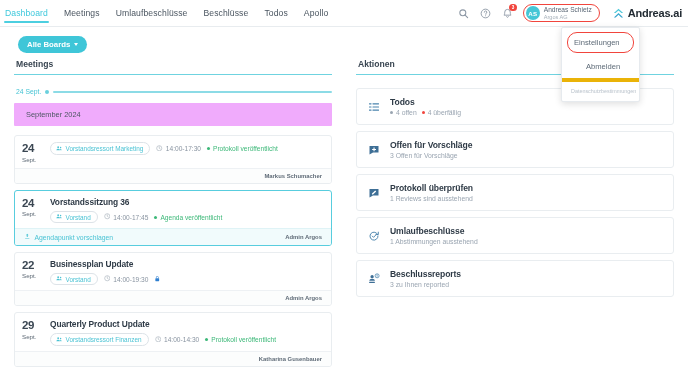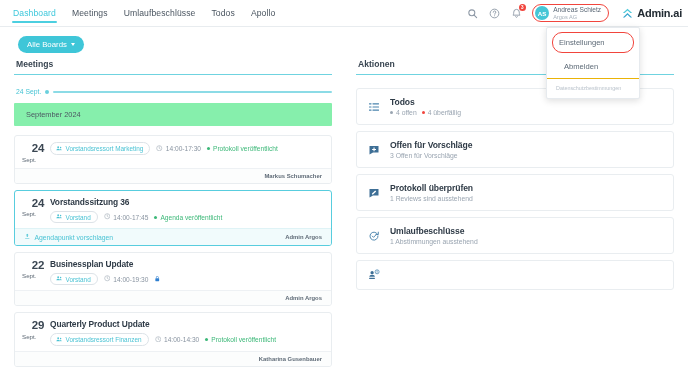--- a/index.html
+++ b/index.html
@@ -10,21 +10,21 @@
     color: #3c4858;
     overflow: hidden;
   }
   .app { position: relative; width: 688px; height: 368px; background: #fff; }
 
   
   .topbar {
     height: 27px; width: 100%;
     display: flex; align-items: center;
     border-bottom: 1px solid #e8ecef;
-    padding: 0 6px 0 12px;
+    padding: 0 6px 0 4px;
     background: #fff;
     position: relative; z-index: 5;
   }
   .nav { display: flex; align-items: center; gap: 14px; height: 100%; }
   .nav-item {
     font-size: 8.6px; color: #4a5560; letter-spacing: .1px;
     height: 100%; display: flex; align-items: center;
     padding: 0 1px; position: relative; cursor: pointer; white-space: nowrap;
   }
   .nav-item.active { color: #3ec8dc; }
@@ -56,70 +56,70 @@
     display: flex; align-items: center; justify-content: center; letter-spacing: .2px;
   }
   .user-meta { line-height: 1.12; }
   .user-name { font-size: 6.6px; color: #5a6775; white-space: nowrap; }
   .user-org  { font-size: 5.6px; color: #a6b0ba; white-space: nowrap; }
   .brand { display: flex; align-items: center; gap: 3px; margin-left: 3px; }
   .brand-text { font-size: 11px; font-weight: 700; color: #222b33; letter-spacing: -.2px; }
 
   
   .dropdown {
-    position: absolute; top: 27px; right: 48px; width: 94px;
+    position: absolute; top: 27px; right: 48px; width: 79px;
     background: #fff; border: 1px solid #e6eaee; border-radius: 2px;
     box-shadow: 0 2px 7px rgba(0,0,0,.13); z-index: 20; padding: 2px 0 0;
   }
   .dd-item {
-    font-size: 7.6px; color: #5d6a77; padding: 7px 17px; cursor: pointer;
-    border-bottom: 1px solid #eab308; position: relative;
+    font-size: 7.6px; color: #5d6a77; padding: 7px 24px; cursor: pointer;
+    border-bottom: 4px solid #eab308; position: relative;
   }
   .dd-item.highlight { margin: 2px 5px; padding: 5px 6px;
     border: 1.4px solid #f1453d; border-radius: 10px; border-bottom: 1.4px solid #f1453d; }
   .dd-item.last { border-bottom: none; font-size: 5.4px; color: #b9c2cb; padding: 6px 9px 7px; cursor: default; }
 
   
   .content { display: flex; padding: 0 14px; gap: 24px; }
   .col-left { width: 318px; }
   .col-right { flex: 1; }
 
   .board-btn {
     margin: 9px 0 6px 18px; display: inline-flex; align-items: center; gap: 4px;
     background: #3fc6d8; color: #fff; font-size: 7.8px;
-    padding: 4px 9px; border-radius: 11px; cursor: pointer; font-weight: 400;
+    padding: 4px 9px; border-radius: 11px; cursor: pointer; font-weight: 700;
   }
   .caret { width: 0; height: 0; border-left: 2.6px solid transparent; border-right: 2.6px solid transparent; border-top: 3px solid #fff; }
 
   .col-title {
     font-size: 8.6px; font-weight: 700; color: #3a4652; padding: 0 0 5px 2px;
   }
   .col-rule { height: 1.3px; background: #6fd3e0; margin-bottom: 13px; }
   .col-right .col-title { padding-top: 0; }
 
   
   .timeline { display: flex; align-items: center; gap: 4px; margin-bottom: 8px; padding-left: 2px; }
   .tl-label { font-size: 6.8px; color: #46c4d4; white-space: nowrap; }
   .tl-dot { width: 4px; height: 4px; border-radius: 50%; background: #6ad0dd; flex: none; }
   .tl-line { flex: 1; height: 1.6px; background: #8cdbe6; border-radius: 2px; }
 
   .month-row {
-    background: #86efac; font-size: 7.4px; color: #4c5762;
+    background: #f0abfc; font-size: 7.4px; color: #4c5762;
     padding: 7px 12px; margin-bottom: 9px; border-radius: 1px;
   }
 
   
   .mcard {
     border: 1px solid #e9edf0; border-radius: 3px; background: #fff;
     margin-bottom: 6px; overflow: hidden; cursor: pointer;
   }
   .mcard.sel { border: 1.4px solid #58cdde; }
   .mcard-main { display: flex; padding: 6px 8px 5px 7px; gap: 6px; }
   .mdate { width: 22px; flex: none; text-align: left; padding-top: 1px; }
-  .mdate .d { font-size: 11.5px; font-weight: 700; color: #3a4652; line-height: 1; letter-spacing: -.3px; text-align: right; }
+  .mdate .d { font-size: 11.5px; font-weight: 700; color: #3a4652; line-height: 1; letter-spacing: -.3px; }
   .mdate .m { font-size: 6.2px; color: #5b6773; margin-top: 1px; }
   .mbody { flex: 1; min-width: 0; }
   .mtitle { font-size: 8.4px; font-weight: 700; color: #2f3b47; margin-bottom: 4px; letter-spacing: -.1px; }
   .mrow { display: flex; align-items: center; gap: 6px; flex-wrap: nowrap; }
   .chip {
     display: inline-flex; align-items: center; gap: 3px;
     border: 1px solid #dde3e8; border-radius: 9px;
     padding: 1.5px 6px 1.5px 5px; font-size: 6.4px; color: #4bc3d4; white-space: nowrap;
   }
   .chip svg { flex: none; }
@@ -153,20 +153,21 @@
 <body>
 
 <div class="app">
 
   
   <div class="topbar">
     <div class="nav" id="nav">
         <div class="nav-item active">Dashboard</div>
         <div class="nav-item">Meetings</div>
         <div class="nav-item">Umlaufbeschlüsse</div>
+        <div class="nav-item">Beschlüsse</div>
         <div class="nav-item">Todos</div>
         <div class="nav-item">Apollo</div>
       </div>
 
     <div class="topbar-right">
       <div class="icon-btn">
         <svg width="11" height="11" viewBox="0 0 24 24" fill="none" stroke="currentColor" stroke-width="2.4">
           <circle cx="10.5" cy="10.5" r="6.5"></circle>
             <line x1="15.5" y1="15.5" x2="21" y2="21" stroke-linecap="round"></line>
         </svg>
@@ -192,21 +193,21 @@
           <div class="user-name">Andreas Schietz</div>
           <div class="user-org">Argos AG</div>
         </div>
       </div>
 
       <div class="brand">
         <svg width="13" height="13" viewBox="0 0 24 24">
           <path d="M12 3.2 3.4 11.2h3.3L12 6.4l5.3 4.8h3.3z" fill="#4ec9da"></path>
           <path d="M12 11.2 3.4 19.2h3.3L12 14.4l5.3 4.8h3.3z" fill="#3aa7cf"></path>
         </svg>
-        <span class="brand-text">Admin.ai</span>
+        <span class="brand-text">Andreas.ai</span>
       </div>
     </div>
   </div>
 
   
   <div class="dropdown" id="dropdown">
       <div class="dd-item highlight">Einstellungen</div>
       <div class="dd-item">Abmelden</div>
       <div class="dd-item last">Datenschutzbestimmungen</div>
     </div>
@@ -463,18 +464,24 @@
             <span class="aicon">
               <svg width="12" height="12" viewBox="0 0 24 24">
                 <circle cx="8.2" cy="7.4" r="3.3" fill="#3e6f96"></circle>
                 <path d="M2.6 15.4c0-2.6 2.6-4 5.6-4s5.6 1.4 5.6 4z" fill="#3e6f96"></path>
                 <rect x="2.2" y="17.4" width="11.6" height="2.6" rx=".8" fill="#3e6f96"></rect>
                 <circle cx="18.2" cy="5.6" r="4" fill="none" stroke="#4a84ad" stroke-width="1.5"></circle>
                 <path d="M18.2 3.4v2.6" stroke="#4a84ad" stroke-width="1.4" stroke-linecap="round"></path>
                 <circle cx="18.2" cy="7.6" r=".8" fill="#4a84ad"></circle>
               </svg>
             </span>
+            <span>
+              <span class="atitle" style="display:block">Beschlussreports</span>
+              <span class="asub">
+                <span>3 zu Ihnen reported</span>
+              </span>
+            </span>
           </div>
         </div>
     </div>
 
   </div>
 </div>
 
 </body></html>

